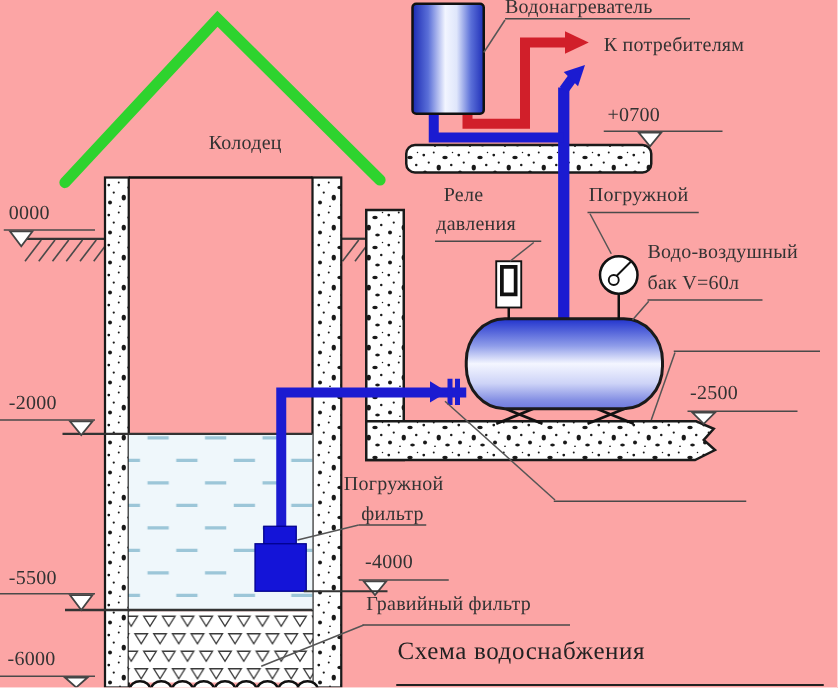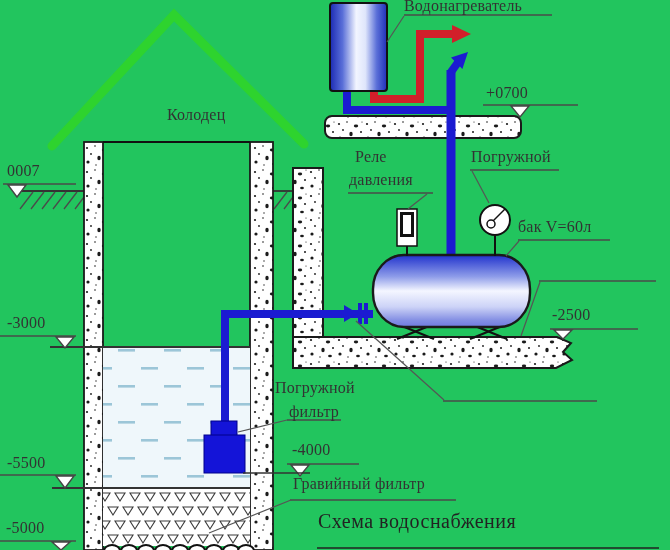--- a/index.html
+++ b/index.html
@@ -7,21 +7,21 @@
     --c-pipe_cold_blue:#1B1BD1;
     --c-pipe_hot_red:#D11F2A;
     --c-pump_blue:#1414D8;
     --c-text:#333333;
     --c-water_dash:#9CC6D8;
     --c-water_bg:#EFF7FB;
     --c-outline:#1a1a1a;
   }
   html,body{margin:0;padding:0;background:#fff;}
   #stage{
-    position:relative;width:670px;height:550px;background:#22c55e;overflow:hidden;
+    position:relative;width:670px;height:550px;background:#fca5a5;overflow:hidden;
     font-family:"Liberation Serif","DejaVu Serif",serif;
   }
   #diagram{position:absolute;left:0;top:0;}
   .lbl{
     position:absolute;color:var(--c-text);font-size:16px;line-height:1.05;
     white-space:nowrap;letter-spacing:0.2px;
   }
   .lbl.title{font-size:20px;letter-spacing:0.5px;color:#222;}
   
   .roof{stroke:var(--c-roof_green);stroke-width:9;fill:none;stroke-linecap:round;}
@@ -233,30 +233,32 @@
       <line x1="472" y1="171" x2="489" y2="203"></line>
       <line x1="519" y1="241" x2="506" y2="256"></line>
       <line x1="540" y1="282" x2="521" y2="336"></line>
       <line x1="444" y1="400" x2="356" y2="321"></line>
       <line x1="287" y1="420" x2="238" y2="432"></line>
       <line x1="291" y1="500" x2="209" y2="533"></line>
     </g>
   </svg>
 
   <div class="lbl" style="left:404px;top:-2px">Водонагреватель</div>
+  <div class="lbl" style="left:483px;top:29px">К потребителям</div>
   <div class="lbl" style="left:486px;top:85px">+0700</div>
   <div class="lbl" style="left:167px;top:107px">Колодец</div>
-  <div class="lbl" style="left:7px;top:163px">0007</div>
+  <div class="lbl" style="left:7px;top:163px">0000</div>
   <div class="lbl" style="left:355px;top:149px">Реле</div>
   <div class="lbl" style="left:349px;top:172px">давления</div>
   <div class="lbl" style="left:471px;top:149px">Погружной</div>
+  <div class="lbl" style="left:518px;top:194px">Водо-воздушный</div>
   <div class="lbl" style="left:518px;top:219px">бак V=60л</div>
   <div class="lbl" style="left:552px;top:307px">-2500</div>
-  <div class="lbl" style="left:7px;top:315px">-3000</div>
+  <div class="lbl" style="left:7px;top:315px">-2000</div>
   <div class="lbl" style="left:275px;top:380px">Погружной</div>
   <div class="lbl" style="left:289px;top:404px">фильтр</div>
   <div class="lbl" style="left:292px;top:442px">-4000</div>
   <div class="lbl" style="left:7px;top:455px">-5500</div>
   <div class="lbl" style="left:293px;top:476px">Гравийный фильтр</div>
-  <div class="lbl" style="left:6px;top:520px">-5000</div>
+  <div class="lbl" style="left:6px;top:520px">-6000</div>
   <div class="lbl title" style="left:318px;top:511px">Схема водоснабжения</div>
 
 </div>
 
 </body></html>

